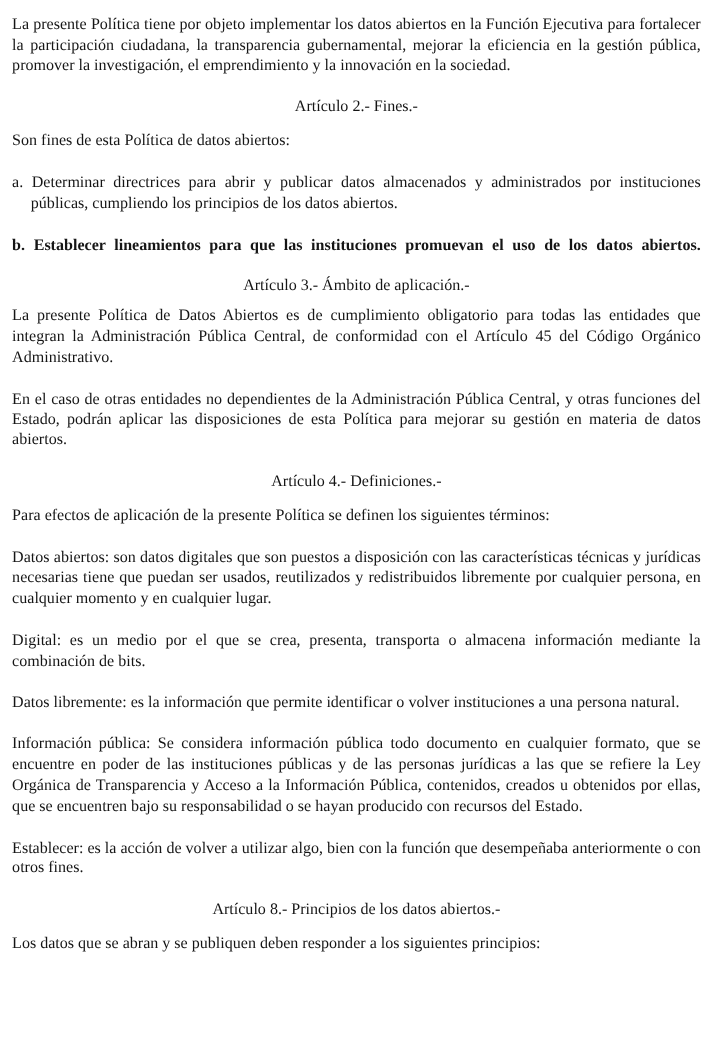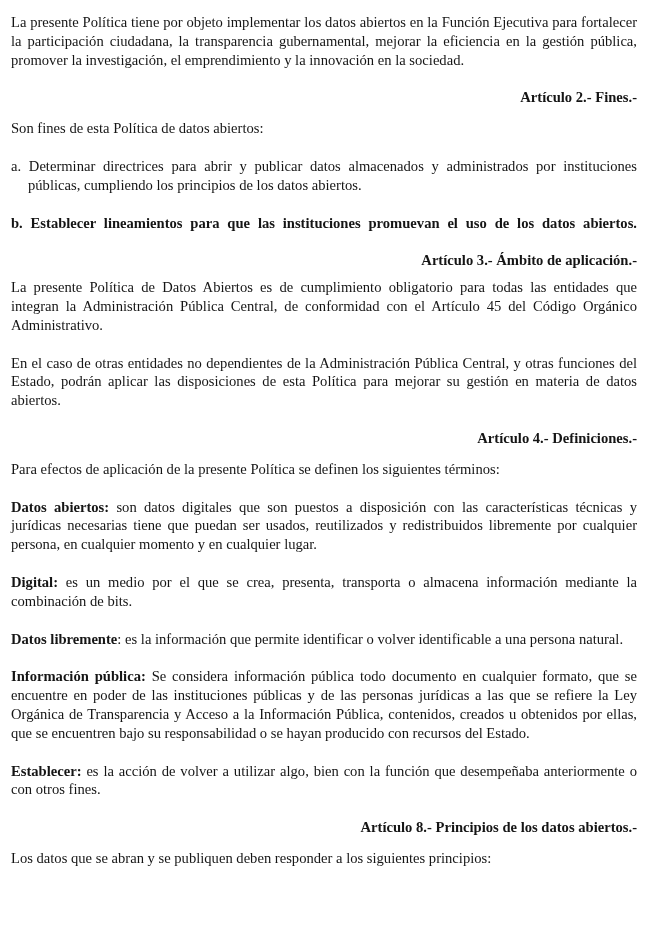--- a/index.html
+++ b/index.html
@@ -16,37 +16,37 @@
     font-family: "Liberation Serif", "DejaVu Serif", serif;
     font-size: 14.6px;
     line-height: 18.8px;
     color: #151515;
     text-align: justify;
   }
   .para {
     margin: 0 0 19px 0;
   }
   .heading {
-    font-weight: bold;
+    font-weight: normal;
     margin: 0 0 12px 0;
-    text-align: right;
+    text-align: center;
   }
   .heading.wide-after {
     margin-bottom: 8px;
   }
   .item {
     padding-left: 17px;
     text-indent: -17px;
   }
   .stretch {
     text-align-last: justify;
     font-weight: bold;
   }
   .term {
-    font-weight: bold;
+    font-weight: normal;
   }
 </style>
 </head>
 <body>
 
 <p class="para">La presente Política tiene por objeto implementar los datos abiertos en la Función Ejecutiva para fortalecer la participación ciudadana, la transparencia gubernamental, mejorar la eficiencia en la gestión pública, promover la investigación, el emprendimiento y la innovación en la sociedad.</p>
 
 <p class="para heading">Artículo 2.- Fines.-</p>
 
 <p class="para">Son fines de esta Política de datos abiertos:</p>
@@ -62,21 +62,21 @@
 <p class="para">En el caso de otras entidades no dependientes de la Administración Pública Central, y otras funciones del Estado, podrán aplicar las disposiciones de esta Política para mejorar su gestión en materia de datos abiertos.</p>
 
 <p class="para heading">Artículo 4.-  Definiciones.-</p>
 
 <p class="para">Para efectos de aplicación de la presente Política se definen los siguientes términos:</p>
 
 <p class="para"><span class="term">Datos abiertos:</span><span> son datos digitales que son puestos a disposición con las características técnicas y jurídicas necesarias tiene que puedan ser usados, reutilizados y redistribuidos libremente por cualquier persona, en cualquier momento y en cualquier lugar.</span></p>
 
 <p class="para"><span class="term">Digital:</span><span> es un medio por el que se crea, presenta, transporta o almacena información mediante la combinación de bits.</span></p>
 
-<p class="para"><span class="term">Datos libremente</span><span>: es la información que permite identificar o volver identificable a una persona natural.</span></p>
+<p class="para"><span class="term">Datos libremente</span><span>: es la información que permite identificar o volver instituciones a una persona natural.</span></p>
 
 <p class="para"><span class="term">Información pública:</span><span> Se considera información pública todo documento en cualquier formato, que se encuentre en poder de las instituciones públicas y de las personas jurídicas a las que se refiere la Ley Orgánica de Transparencia y Acceso a la Información Pública, contenidos, creados u obtenidos por ellas, que se encuentren bajo su responsabilidad o se hayan producido con recursos del Estado.</span></p>
 
 <p class="para"><span class="term">Establecer:</span><span> es la acción de volver a utilizar algo, bien con la función que desempeñaba anteriormente o con otros fines.</span></p>
 
 <p class="para heading">Artículo 8.- Principios de los datos abiertos.-</p>
 
 <p class="para">Los datos que se abran y se publiquen deben responder a los siguientes principios:</p>
 
 </body></html>

